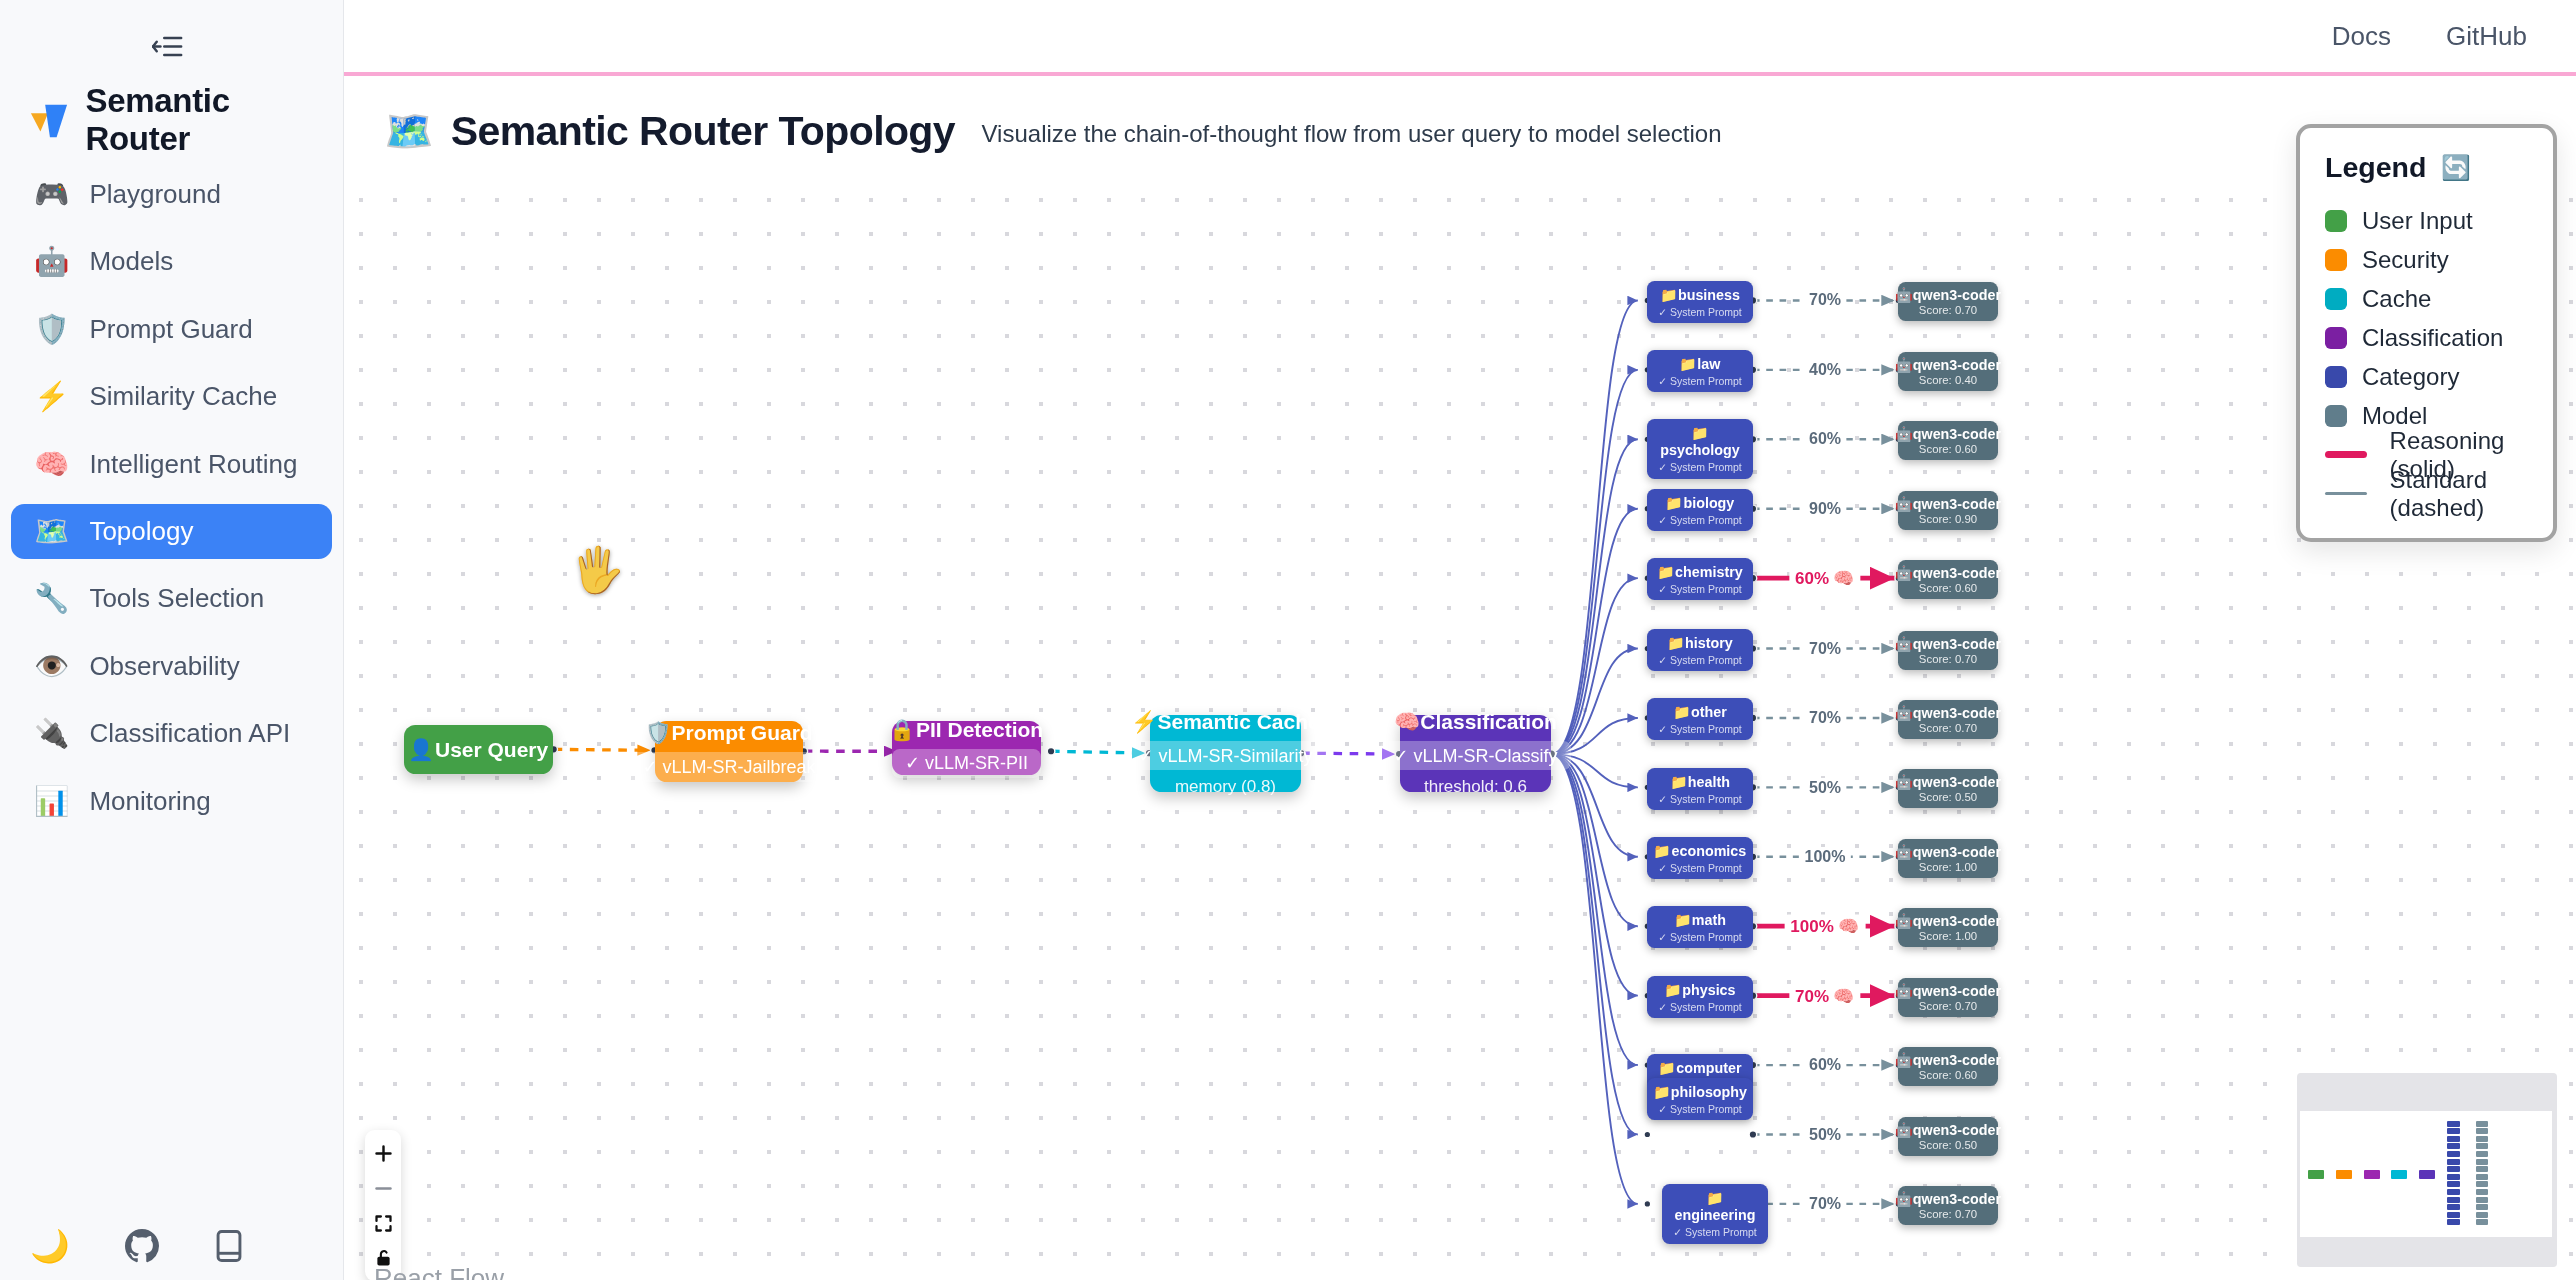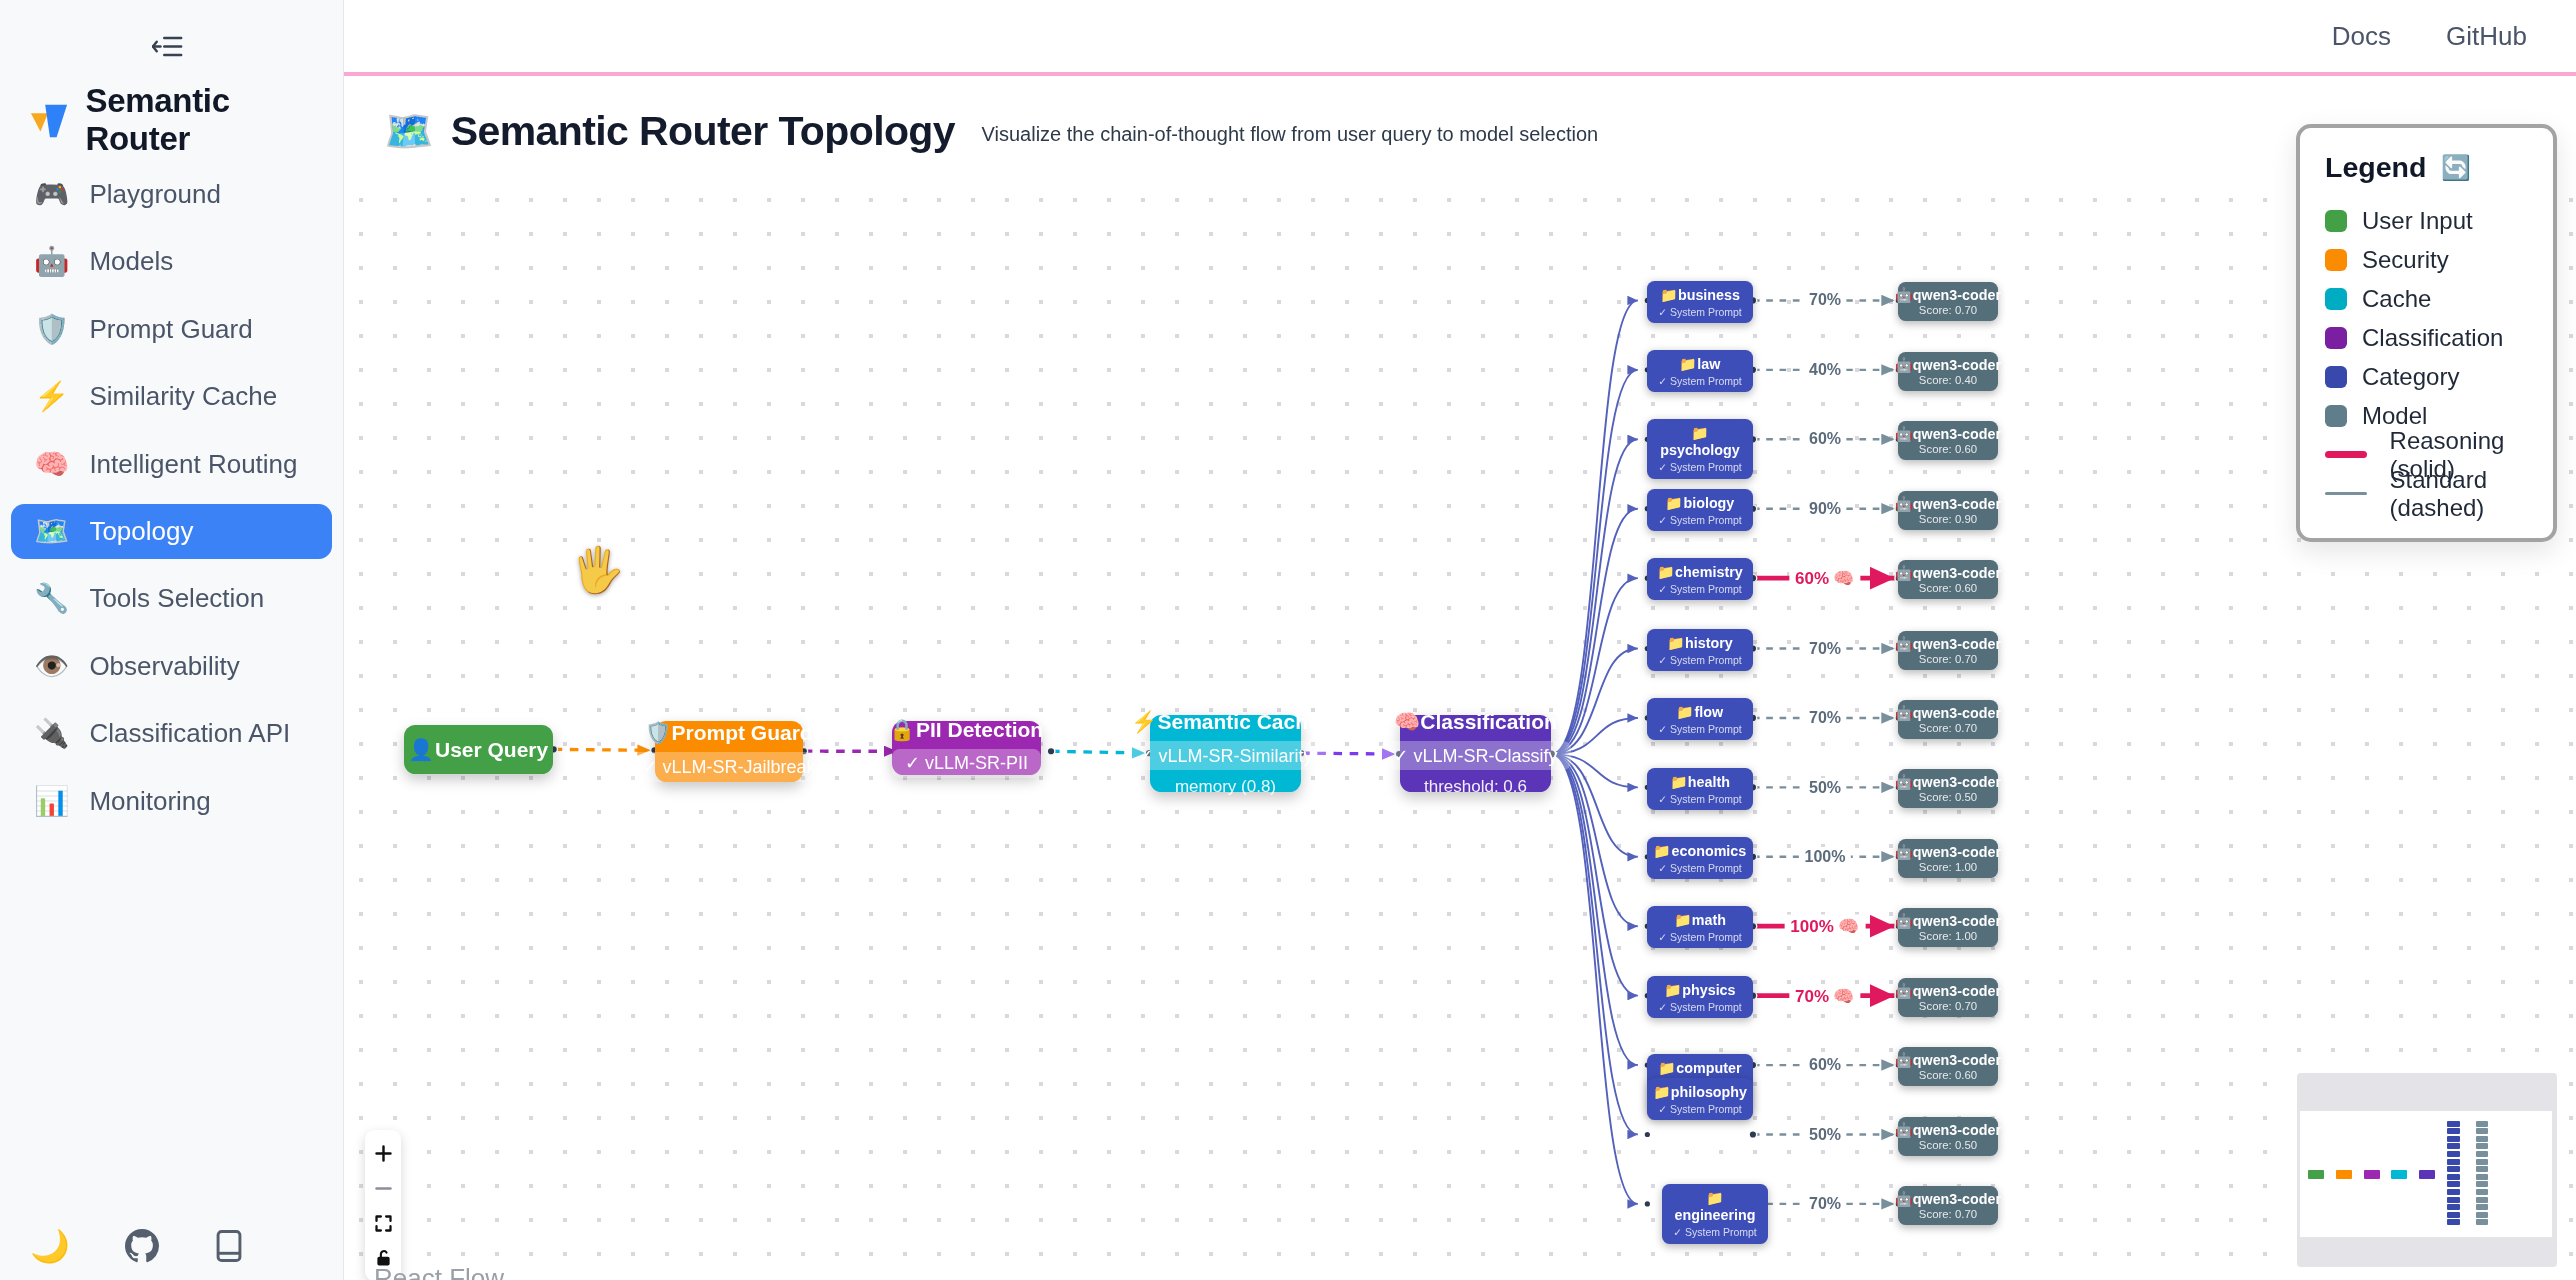--- a/index.html
+++ b/index.html
@@ -29,21 +29,21 @@
   .toplink { font-size:26px; color:#4a5568; cursor:pointer; }
 
   .canvas { position:absolute; top:76px; left:0; width:2232px; height:1204px; overflow:hidden; background:#fff; }
   .dots { position:absolute; left:0; right:0; top:107px; bottom:0;
           background-image:radial-gradient(#d8d8dd 2.5px, transparent 2.5px);
           background-size:34px 34px; }
   #edges { position:absolute; top:0; left:0; z-index:1; }
   .page-header { position:absolute; top:32px; left:40px; display:flex; align-items:center; gap:17px; z-index:5; }
   .page-header .hicon { font-size:40px; }
   .page-title { font-size:41px; font-weight:800; color:#141b2d; letter-spacing:-0.6px; }
-  .page-subtitle { font-size:20px; color:#2d3a4a; margin-left:9.5px; padding-top:5.7px; }
+  .page-subtitle { font-size:24px; color:#2d3a4a; margin-left:9.5px; padding-top:5.7px; }
 
   
   .pnode { position:absolute; z-index:2; display:flex; flex-direction:column; align-items:center;
            justify-content:center; gap:6.7px; border-radius:11.4px; color:#fff;
            box-shadow:0 5.7px 13.3px rgba(0,0,0,.22); cursor:grab; }
   .pnode .t { font-size:21px; font-weight:700; white-space:nowrap; }
   .pnode .badge { background:rgba(255,255,255,.3); border-radius:7.6px; padding:3.8px 13.3px;
                   font-size:18px; font-weight:500; white-space:nowrap; }
   .pnode .sub { font-size:17px; opacity:.92; }
   .cnode { position:absolute; z-index:2; width:106px; background:#3d4eb8; border-radius:7.6px; color:#fff;
@@ -360,21 +360,21 @@
           <div class="cnode" style="left: 1303px; top: 553px; min-height: 40px;">
             <span class="n">📁history</span>
             <span class="sp">✓ System Prompt</span>
           </div>
           <div class="mnode" style="left: 1554px; top: 555px; min-height: 36px;">
             <span class="n">🤖qwen3-coder</span>
             <span class="sc">Score: 0.70</span>
           </div>
           <div class="elabel" style="left: 1481px; top: 573px;">70%</div>
           <div class="cnode" style="left: 1303px; top: 622px; min-height: 40px;">
-            <span class="n">📁flow</span>
+            <span class="n">📁other</span>
             <span class="sp">✓ System Prompt</span>
           </div>
           <div class="mnode" style="left: 1554px; top: 624px; min-height: 36px;">
             <span class="n">🤖qwen3-coder</span>
             <span class="sc">Score: 0.70</span>
           </div>
           <div class="elabel" style="left: 1481px; top: 642px;">70%</div>
           <div class="cnode" style="left: 1303px; top: 692px; min-height: 40px;">
             <span class="n">📁health</span>
             <span class="sp">✓ System Prompt</span>

